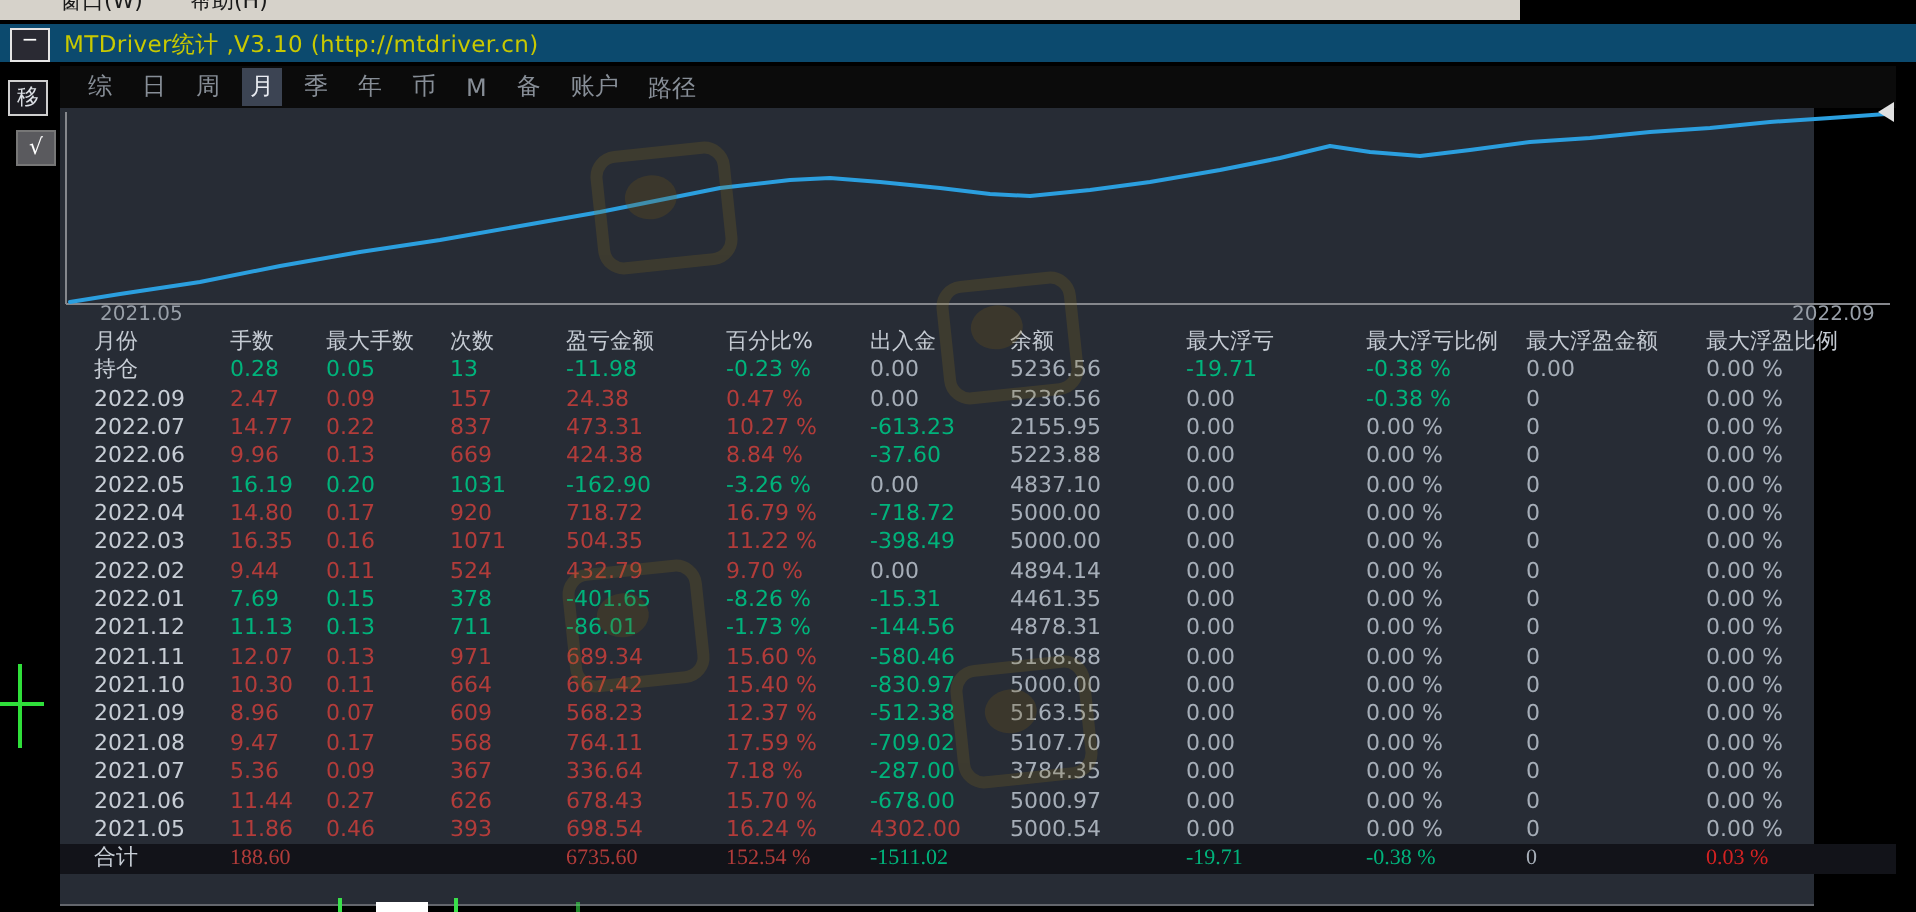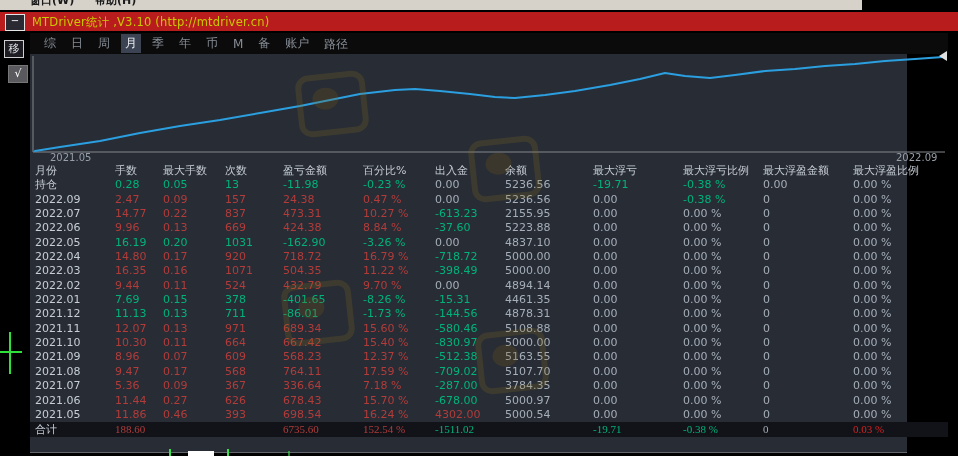--- a/index.html
+++ b/index.html
@@ -2,25 +2,25 @@
 <html><head>
 <meta charset="utf-8">
 <style>
   html,body{margin:0;padding:0;}
   body{
     width:958px;height:456px;position:relative;overflow:hidden;
     background:#000;font-family:"DejaVu Sans","Liberation Sans",sans-serif;
     -webkit-font-smoothing:antialiased;
   }
   
-  .menustrip{position:absolute;left:0;top:0;width:862px;height:10px;background:#d6d2ca;overflow:hidden;font-weight:bold;}
+  .menustrip{position:absolute;left:0;top:0;width:760px;height:10px;background:#d6d2ca;overflow:hidden;}
   .menustrip span{position:absolute;top:-7px;font-size:11px;color:#1a1a1a;line-height:16px;}
   .gapline{position:absolute;left:0;top:10px;width:958px;height:2px;background:#000;}
   
-  .titlebar{position:absolute;left:0;top:12px;width:958px;height:19px;background:#b91c1c;}
+  .titlebar{position:absolute;left:0;top:12px;width:958px;height:19px;background:#0c4a6e;}
   .titlebar .title{position:absolute;left:32px;top:3px;font-size:11.5px;color:#c9c900;letter-spacing:.2px;}
   .minbox{position:absolute;left:5px;top:14px;width:18px;height:15px;background:#2a2a33;border:1px solid #e5e5e5;
     color:#fff;font-size:10px;line-height:12px;text-align:center;cursor:default;}
   
   .sidebtn{position:absolute;width:18px;height:16px;text-align:center;font-size:11px;line-height:16px;cursor:default;}
   .btn-move{left:4px;top:40px;background:#1c1c22;border:1px solid #cfcfcf;color:#dfe3e8;}
   .btn-check{left:8px;top:65px;background:#5a5a5e;border:1px solid #777;color:#fff;}
   
   .tabbar{position:absolute;left:30px;top:33px;width:918px;height:21px;background:#0b0b0b;}
   .tabs{position:absolute;left:10px;top:0;display:flex;gap:7px;align-items:center;height:21px;}
@@ -31,21 +31,21 @@
   .panel{position:absolute;left:30px;top:54px;width:877px;height:398px;background:#272c35;border-bottom:1px solid #63666c;}
   .chart-svg{position:absolute;left:0;top:0;}
   .axis-label{position:absolute;top:98px;font-size:10px;color:#989fa8;}
   .axis-start{left:20px;}
   .axis-end{left:866px;}
   
   table.stats{position:absolute;left:0;top:110px;width:918px;border-collapse:collapse;table-layout:fixed;}
   table.stats td,table.stats th{height:14.35px;line-height:14.35px;font-size:11px;font-weight:normal;
     text-align:left;padding:0;white-space:nowrap;overflow:hidden;}
   table.stats th{color:#c5cbd3;}
-  table.stats td:first-child,table.stats th:first-child{padding-left:5px;}
+  table.stats td:first-child,table.stats th:first-child{padding-left:17px;}
   tr.total{background:#121319;font-family:Liberation Serif, serif;}
   .c-r{color:#b23c3a;}       
   .c-g{color:#00b37b;}       
   .c-n{color:#a6aeb8;}       
   .c-R{color:#d42222;}       
   .c-w{color:#c8ced6;}       
   
   .wm{position:absolute;width:58px;height:50px;border:6px solid rgba(145,115,25,.38);border-radius:13px;
     transform:rotate(-6deg);opacity:.55;pointer-events:none;}
   .wm::after{content:"";position:absolute;left:10px;top:8px;width:26px;height:22px;border-radius:50%;

